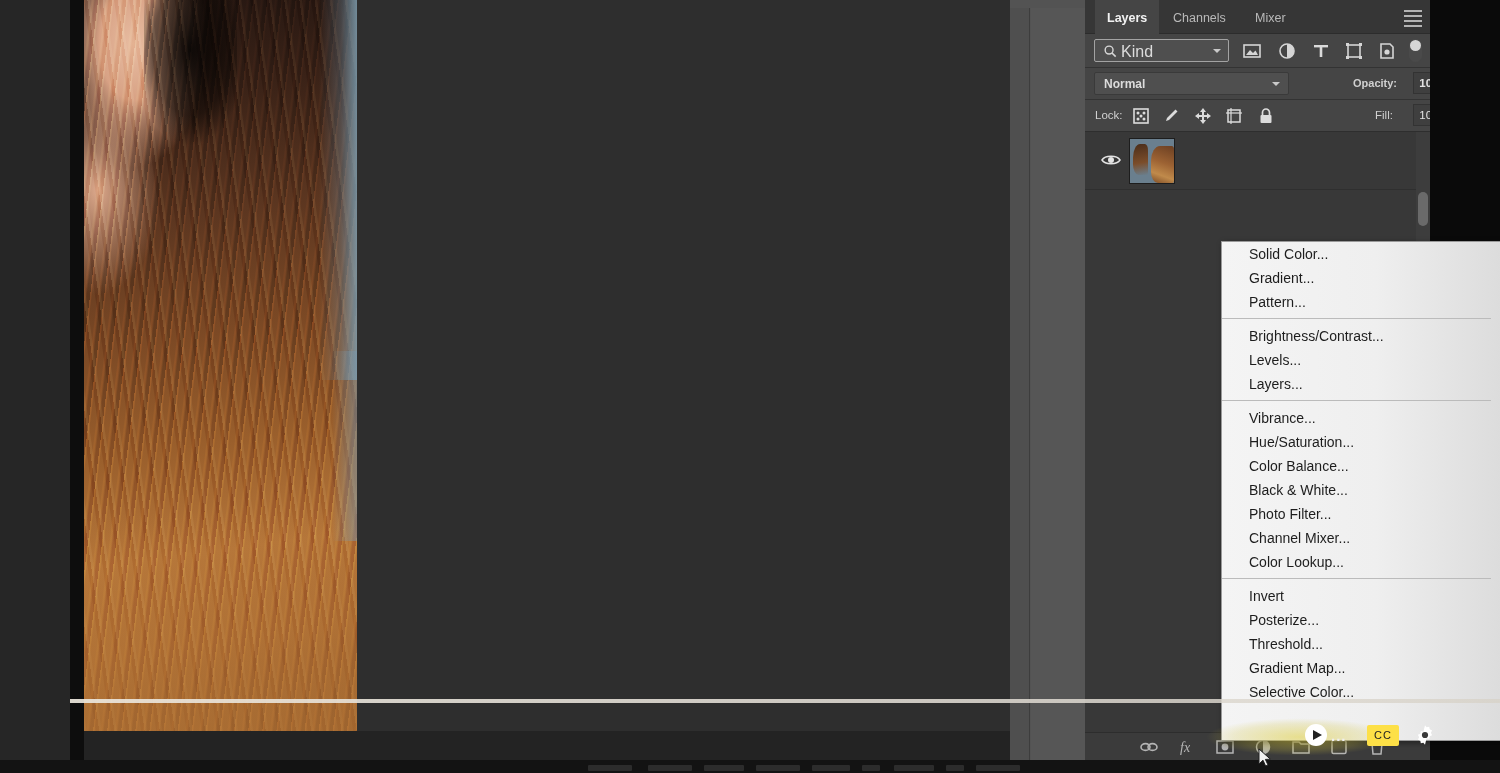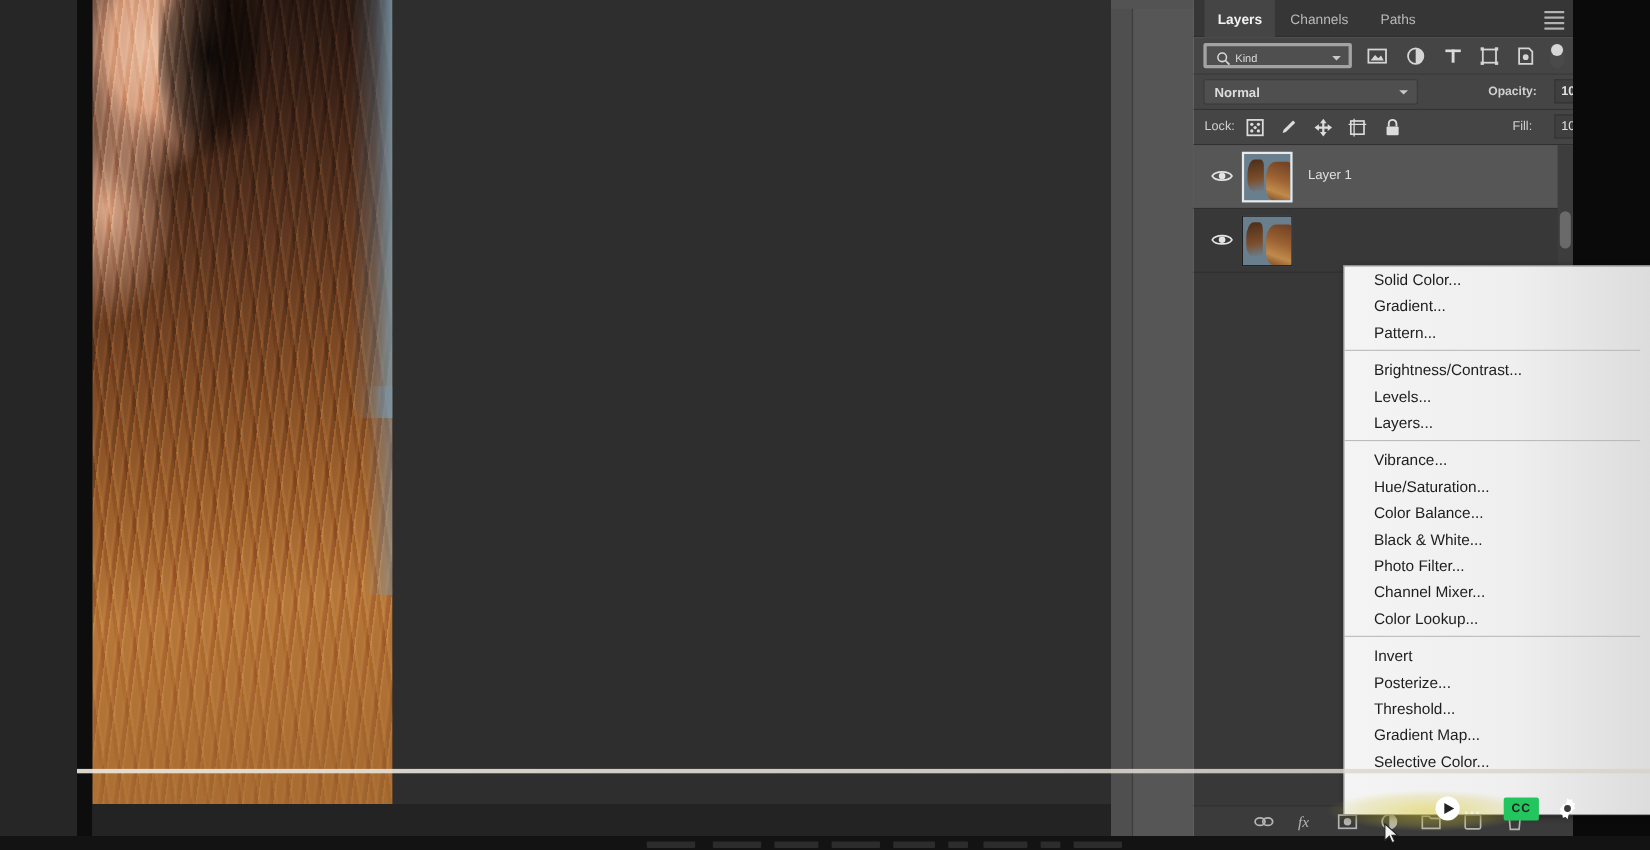--- a/index.html
+++ b/index.html
@@ -41,33 +41,33 @@
 
   #canvas-pasteboard { position:absolute; left:287px; top:0; width:653px; height:731px; background:#2e2e2e; }
   #canvas-bottom-strip { position:absolute; left:14px; top:731px; width:926px; height:29px; background:#232323; }
 
   
   #panel-dock { position:absolute; left:940px; top:0; width:75px; height:760px; background:#535353; }
   #dock-col-1 { position:absolute; left:0; top:8px; width:20px; height:752px; background:#4f4f4f; border-right:1px solid #3d3d3d; }
   #dock-col-2 { position:absolute; left:21px; top:8px; width:54px; height:752px; background:#565656; }
 
   
-  #layers-panel { position:absolute; left:1015px; top:0; width:345px; height:760px; background:#5eead4; }
+  #layers-panel { position:absolute; left:1015px; top:0; width:345px; height:760px; background:#15803d; }
   #panel-tabs { position:relative; height:34px; background:#363636; border-bottom:1px solid #2c2c2c; }
   .ptab { position:absolute; top:0; height:34px; line-height:36px; font-size:12.5px; color:#b9b9b9; padding:0 12px; cursor:default; }
   .ptab.active { background:#454545; color:#f2f2f2; font-weight:bold; }
   #tab-layers { left:10px; }
   #tab-channels { left:76px; }
   #tab-paths { left:158px; }
   #panel-menu-icon { position:absolute; right:8px; top:10px; width:18px; height:14px; cursor:pointer; }
   #panel-menu-icon i { display:block; height:2px; background:#b3b3b3; margin-bottom:3px; }
 
   #filter-row { position:relative; height:34px; background:#454545; border-bottom:1px solid #333; }
   #kind-select { position:absolute; left:9px; top:5px; width:135px; height:23px; background:#4f4f4f;
-    border:3px solid #a3a3a3; border-radius:2px; color:#dcdcdc; font-size:10px; line-height:23px; padding-left:26px; cursor:pointer; }
+    border:1px solid #a3a3a3; border-radius:2px; color:#dcdcdc; font-size:16px; line-height:23px; padding-left:26px; cursor:pointer; }
   #kind-search-icon { position:absolute; left:8px; top:4px; width:15px; height:15px; }
   #kind-caret { position:absolute; right:7px; top:9px; }
   .caret { width:0;height:0;border-left:4px solid transparent;border-right:4px solid transparent;border-top:4px solid #c9c9c9; }
   .fIcon { position:absolute; top:7px; width:20px; height:20px; cursor:pointer; }
   #fi-image { left:157px; } #fi-adjust { left:192px; } #fi-type { left:226px; }
   #fi-shape { left:259px; } #fi-smart { left:292px; }
   #filter-toggle { position:absolute; right:8px; top:5px; width:13px; height:23px; background:#4a4a4a; border-radius:7px; cursor:pointer; }
   #filter-toggle b { display:block; width:11px; height:11px; border-radius:50%; background:#d6d6d6; margin:1px; }
 
   #blend-row { position:relative; height:32px; background:#454545; border-bottom:1px solid #333;font-weight:bold; }
@@ -125,22 +125,22 @@
   .cm-sep { height:1px; background:#bbb; margin:4px 10px 5px 0; }
 
   
   #video-scrub { position:absolute; left:70px; top:699px; width:1430px; height:4px;
     background:linear-gradient(90deg, rgba(235,230,220,.92) 0%, rgba(225,220,212,.88) 60%, rgba(215,210,200,.8) 100%); z-index:60; }
   #video-controls { position:absolute; left:1297px; top:718px; width:142px; height:34px; z-index:62; }
   #vc-play { position:absolute; left:8px; top:6px; width:22px; height:22px; background:#fff; border-radius:50%; cursor:pointer; }
   #vc-play b { position:absolute; left:8px; top:5.5px; width:0;height:0;
     border-top:5.5px solid transparent;border-bottom:5.5px solid transparent;border-left:9px solid #222; }
   #vc-dots { position:absolute; left:34px; top:9px; font-size:15px; color:#f0f0f0; letter-spacing:1px; font-weight:bold; }
-  #vc-cc { position:absolute; left:70px; top:7px; width:32px; height:21px; background:#22c55e; border-radius:2px;
-    font-size:11px; font-weight:bold; color:#222; text-align:center; line-height:21px; letter-spacing:1px; cursor:pointer; }
+  #vc-cc { position:absolute; left:70px; top:7px; width:32px; height:21px; background:#fde047; border-radius:2px;
+    font-size:11px; font-weight:normal; color:#222; text-align:center; line-height:21px; letter-spacing:1px; cursor:pointer; }
   #vc-gear { position:absolute; left:116px; top:5px; width:24px; height:24px; cursor:pointer; }
   #video-cursor { position:absolute; left:1258px; top:748px; width:14px; height:20px; z-index:63; }
   #yellow-highlight { position:absolute; left:1200px; top:716px; width:200px; height:42px; z-index:41;
     background:radial-gradient(ellipse 110px 22px at 50% 50%, rgba(222,206,60,.55) 0%, rgba(210,196,60,.22) 60%, rgba(0,0,0,0) 85%); pointer-events:none; }
 
   
   #bottom-strip { position:absolute; left:0; top:760px; width:1500px; height:13px; background:#131313; }
   .bt-item { position:absolute; top:5px; height:6px; background:#2c2c2c; border-radius:1px; }
 
   
@@ -176,21 +176,21 @@
     <div id="panel-dock">
       <div id="dock-col-1"></div>
       <div id="dock-col-2"></div>
     </div>
 
     <div id="layers-panel">
 
       <div id="panel-tabs">
         <div class="ptab active" id="tab-layers">Layers</div>
         <div class="ptab" id="tab-channels">Channels</div>
-        <div class="ptab" id="tab-paths">Paths</div>
+        <div class="ptab" id="tab-paths">Mixer</div>
         <div id="panel-menu-icon">
           <i></i>
             <i></i>
             <i></i>
             <i></i>
         </div>
       </div>
 
       <div id="filter-row">
         <div id="kind-select">
@@ -264,32 +264,20 @@
           <path d="M7.5 10 V7.5 A3.5 3.5 0 0 1 14.5 7.5 V10" fill="none" stroke="#dcdcdc" stroke-width="1.7"></path>
           <rect x="5.5" y="10" width="11" height="8" rx="1" fill="#dcdcdc"></rect>
         </svg>
         <div id="fill-label">Fill:</div>
         <div id="fill-value">100%</div>
         <div id="fill-caret-box"><span class="caret"></span></div>
       </div>
 
       <div id="layer-list">
 
-        <div class="layer-row selected">
-          <svg class="eye" viewBox="0 0 20 16">
-            <path d="M1 8 C4 3 16 3 19 8 C16 13 4 13 1 8 Z" fill="none" stroke="#e4e4e4" stroke-width="1.5"></path>
-            <circle cx="10" cy="8" r="3" fill="#e4e4e4"></circle>
-          </svg>
-          <div class="thumb selected-thumb">
-            <div class="thumb-face"></div>
-            <div class="thumb-hair2"></div>
-            <div class="thumb-hair"></div>
-          </div>
-          <div class="layer-name">Layer 1</div>
-        </div>
 
         <div class="layer-row">
           <svg class="eye" viewBox="0 0 20 16">
             <path d="M1 8 C4 3 16 3 19 8 C16 13 4 13 1 8 Z" fill="none" stroke="#e4e4e4" stroke-width="1.5"></path>
             <circle cx="10" cy="8" r="3" fill="#e4e4e4"></circle>
           </svg>
           <div class="thumb">
             <div class="thumb-face"></div>
             <div class="thumb-hair2"></div>
             <div class="thumb-hair"></div>

